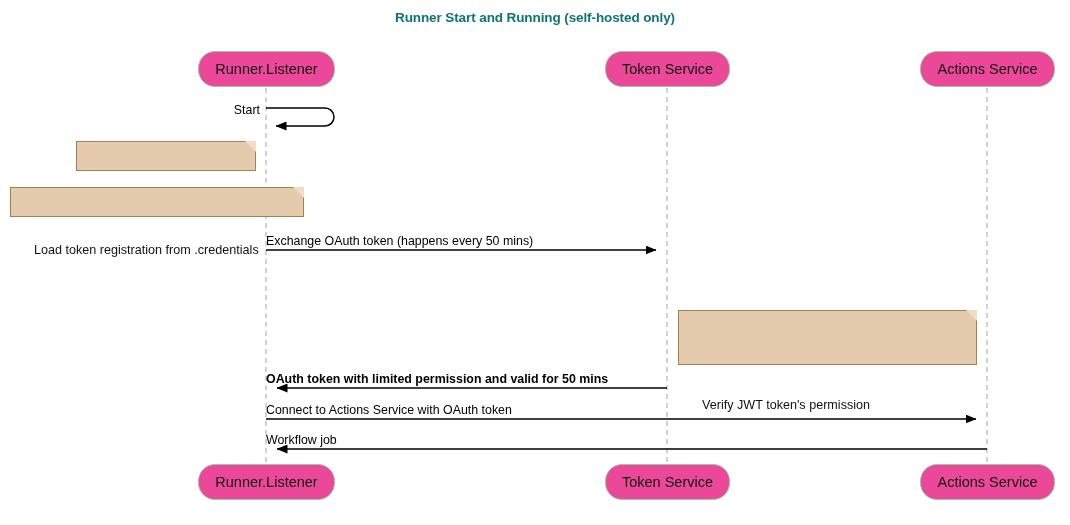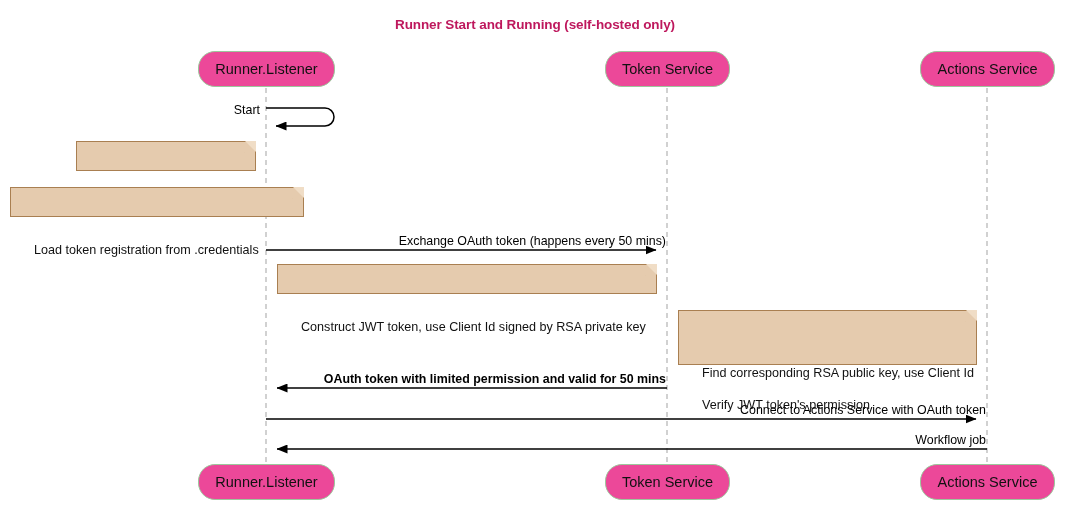--- a/index.html
+++ b/index.html
@@ -27,22 +27,21 @@
   }
   .title {
     position: absolute;
     left: 0;
     top: 10px;
     width: 1070px;
     text-align: center;
     font-size: 13.5px;
     font-weight: bold;
     letter-spacing: -0.1px;
-    color: #be185d;
-    margin-top: 7px;
+    color: #0f766e;
   }
   .participant {
     position: absolute;
     box-sizing: border-box;
     background: #ec4899;
     border: 1px solid #9cc79c;
     border-radius: 17px;
     display: flex;
     align-items: center;
     justify-content: center;
@@ -87,21 +86,21 @@
     height: 17px;
     border-bottom: 1px solid #a97f51;
     transform: rotate(45deg);
     transform-origin: 50% 50%;
   }
   .msg-label {
     position: absolute;
     font-size: 12.4px;
     color: #000;
     white-space: nowrap;
-    text-align: right;
+    text-align: left;
   }
 </style>
 </head>
 <body>
 
 <div id="canvas">
 
   <div class="title">Runner Start and Running (self-hosted only)</div>
 
   <svg id="diagram-svg" viewBox="0 0 1070 525" xmlns="http://www.w3.org/2000/svg">
@@ -176,26 +175,21 @@
     <span class="fold-edge"></span>
     <span>Load config info from .runner</span>
   </div>
 
   <div class="note" style="left:10px; top:187px; width:294px; height:30px;">
     <span class="fold"></span>
     <span class="fold-edge"></span>
     <span>Load token registration from .credentials</span>
   </div>
 
-  <div class="note" style="left:277px; top:264px; width:380px; height:30px;">
-    <span class="fold"></span>
-    <span class="fold-edge"></span>
-    <span>Construct JWT token, use Client Id signed by RSA private key</span>
-  </div>
 
   <div class="note" style="left:678px; top:310px; width:299px; height:55px;">
     <span class="fold"></span>
     <span class="fold-edge"></span>
-    <span>Find corresponding RSA public key, use Client Id</span><br>
+    <br>
     <span>Verify JWT token's permission</span>
   </div>
 
 </div>
 
 </body></html>

